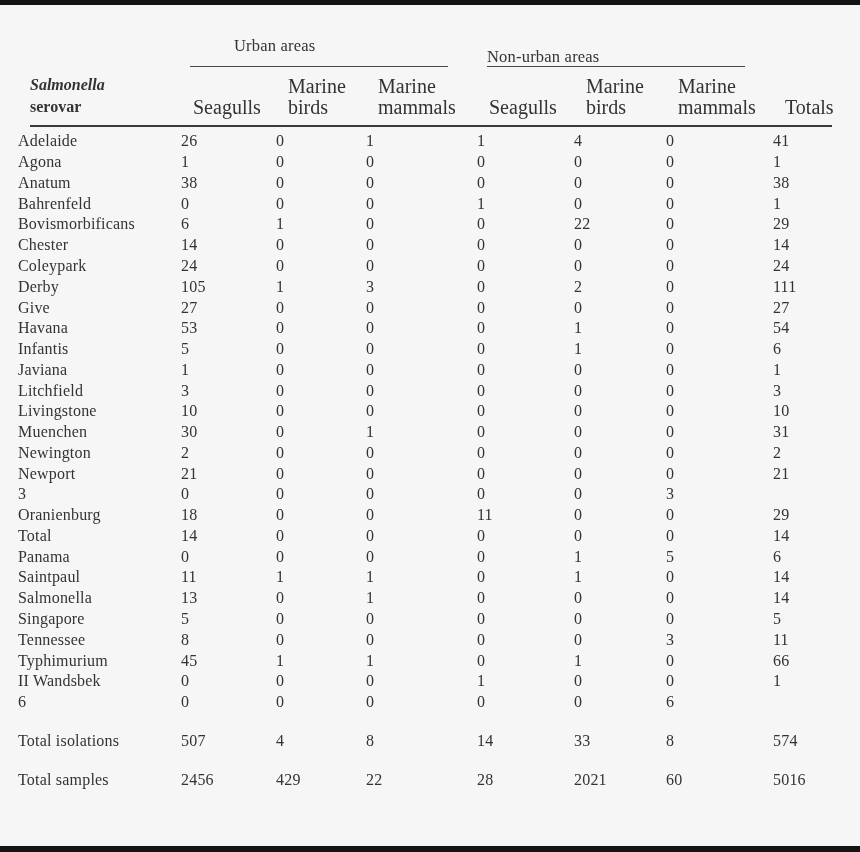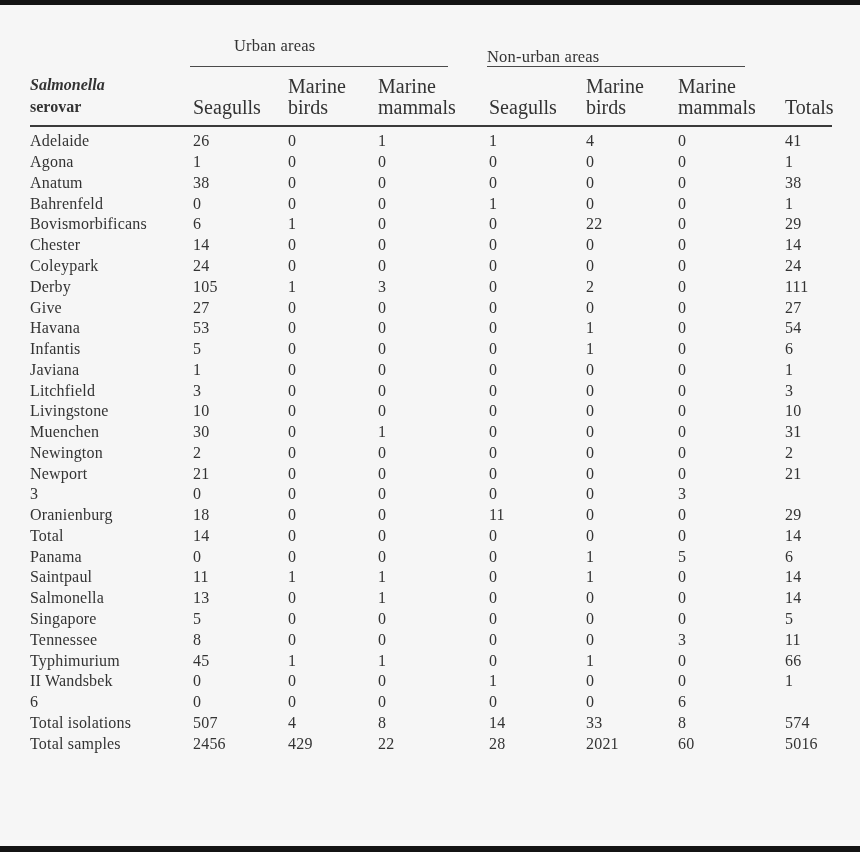--- a/index.html
+++ b/index.html
@@ -29,27 +29,27 @@
   .sh1{left:193px;} .sh2{left:288px;} .sh3{left:378px;}
   .sh4{left:489px;} .sh5{left:586px;} .sh6{left:678px;}
   .sh7{left:785px;width:70px;}
   .main-rule{position:absolute;top:125px;left:30px;width:802px;height:2px;background:#3a3a3a;}
 
   
   .tbody{position:absolute;top:131px;left:0;width:860px;}
   .trow, .srow{
     display:grid;
     grid-template-columns:163px 95px 90px 111px 97px 92px 107px 1fr;
-    padding-left:30px;
+    padding-left:18px;
     align-items:center;
     font-size:16px;
     letter-spacing:0.2px;
   }
   .trow{height:20.78px;}
-  .srow{height:21px;margin-top:0;}
+  .srow{height:21px;margin-top:18px;}
   .trow span, .srow span{white-space:nowrap;overflow:visible;}
 </style>
 </head>
 <body>
 
 <div class="page">
 
   <div class="edge-bar top"></div>
 
   <div class="thead">

